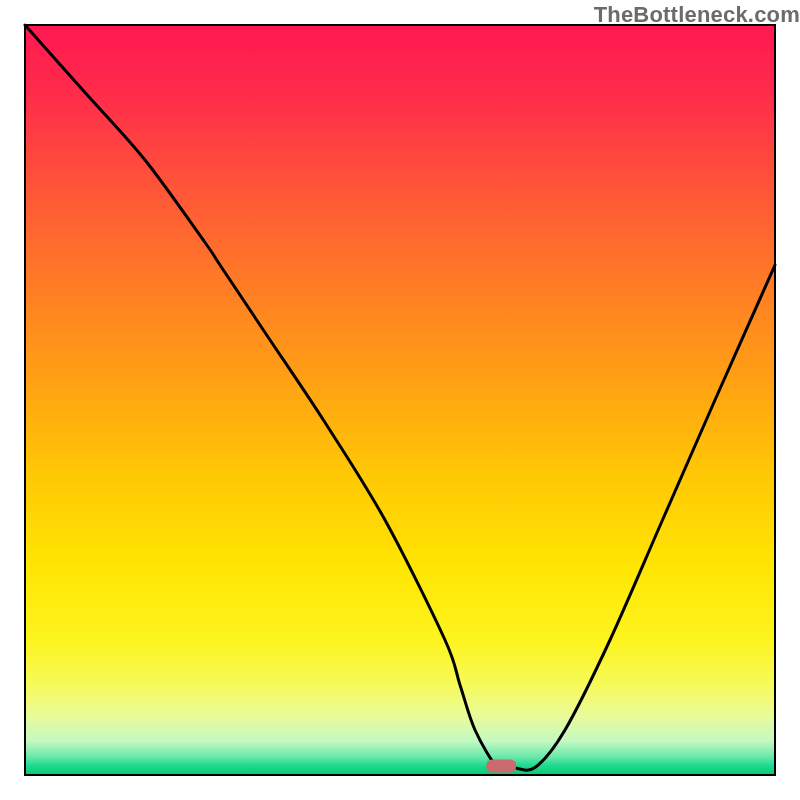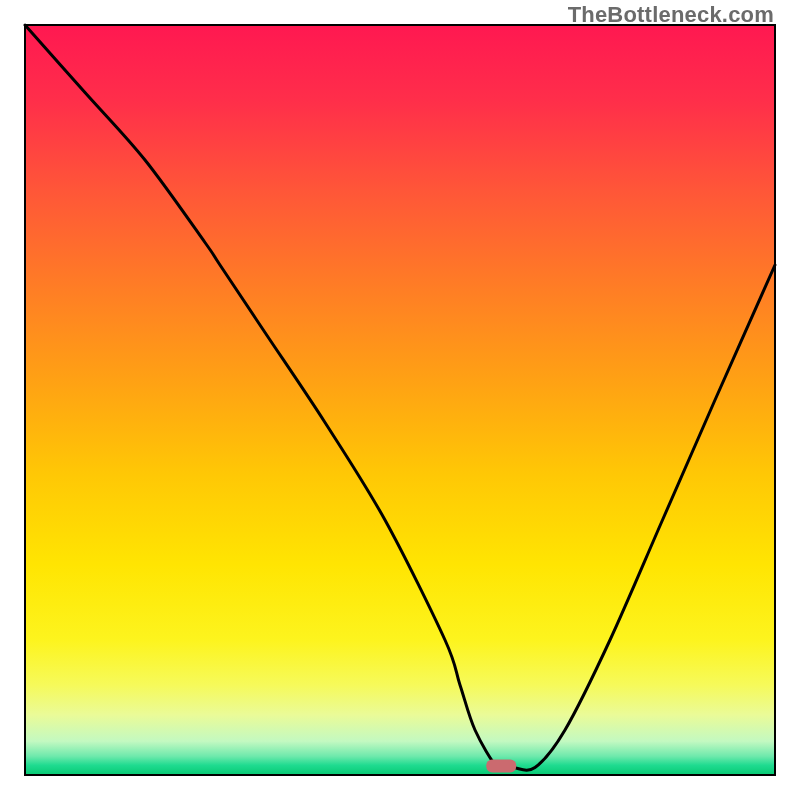--- a/index.html
+++ b/index.html
@@ -12,21 +12,21 @@
     overflow: hidden;
   }
   .stage {
     position: relative;
     width: 800px;
     height: 800px;
   }
   .watermark {
     position: absolute;
     top: 2px;
-    right: 26px;
+    right: 0;
     font-size: 22px;
     font-weight: bold;
     color: #6b6b6b;
     letter-spacing: 0.2px;
     user-select: none;
   }
   svg {
     position: absolute;
     top: 0;
     left: 0;

